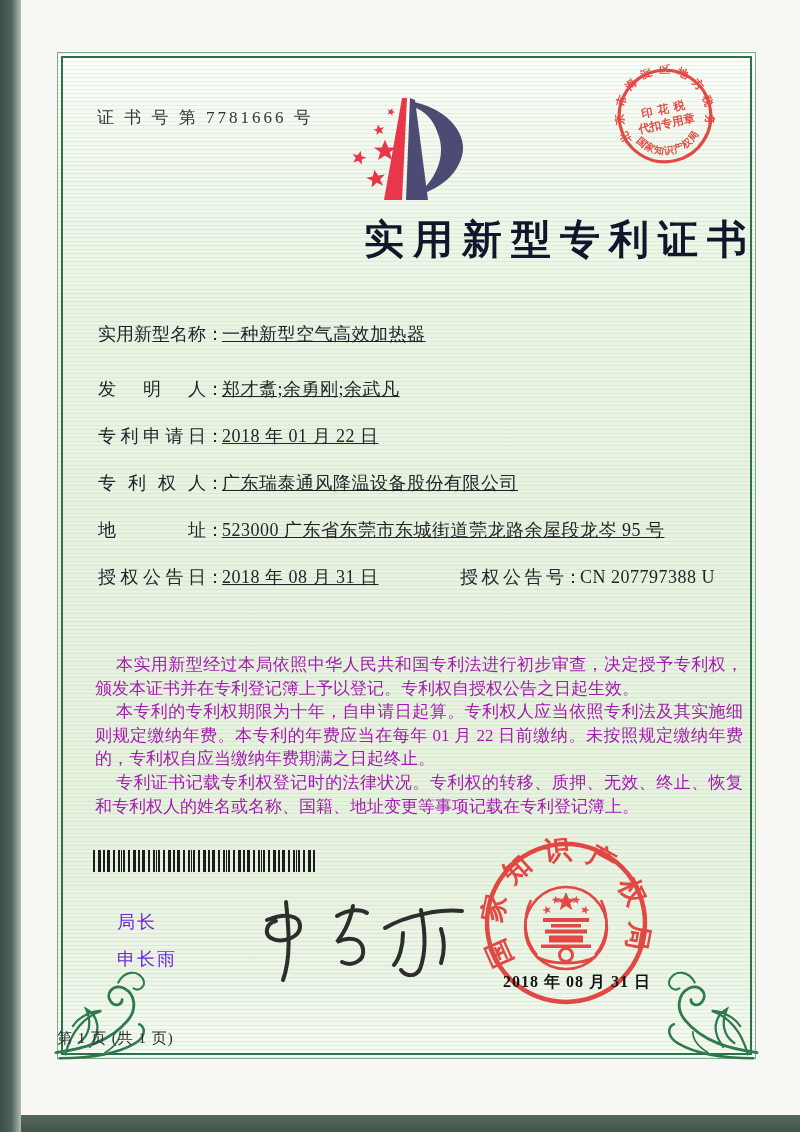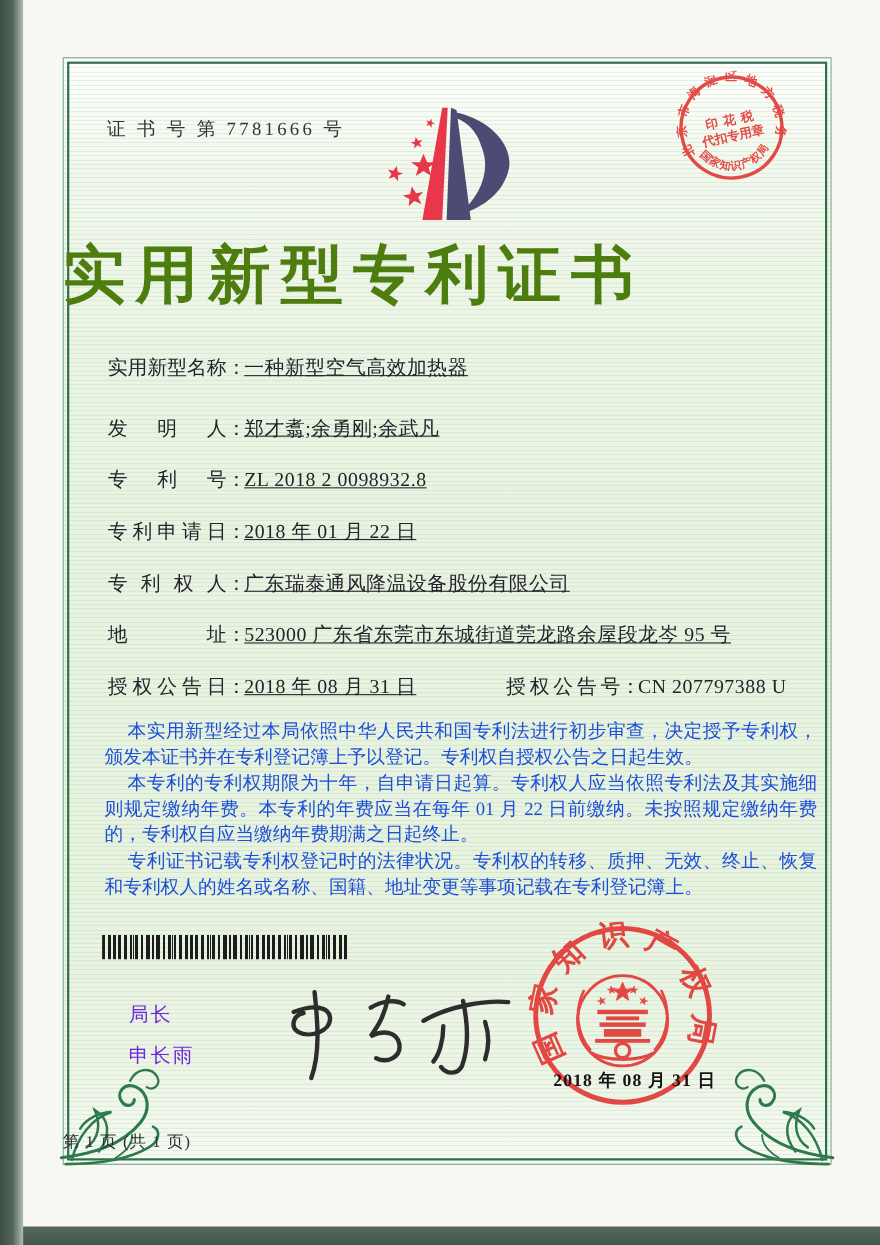--- a/index.html
+++ b/index.html
@@ -21,34 +21,34 @@
   }
   .cert-frame::before{content:"";position:absolute;inset:3px;border:2px solid #2f6f49;pointer-events:none;}
   .content{position:absolute;left:57px;top:52px;width:699px;height:1005px;}
 
   .cert-no{position:absolute;left:40px;top:54px;font-size:17px;letter-spacing:3px;color:#33343a;}
 
   .logo{position:absolute;left:281px;top:38px;width:134px;height:114px;}
 
   .tax-stamp{position:absolute;left:558px;top:14px;width:100px;height:100px;transform:rotate(-12deg);opacity:.92;}
 
-  .title{position:absolute;left:0;right:0;top:160px;text-align:left;
-    font-size:57px;font-weight:bold;letter-spacing:9px;color:#4d7c0f;}
+  .title{position:absolute;left:0;right:0;top:160px;text-align:right;
+    font-size:40px;font-weight:bold;letter-spacing:9px;color:#0f172a;}
 
   .fields{position:absolute;left:41px;top:270px;width:630px;color:#23242b;}
   .field-row{position:relative;font-size:18px;line-height:24px;margin-bottom:23px;white-space:nowrap;text-decoration:underline;}
   .field-row.first{margin-bottom:31px;}
   .f-label{display:inline-block;width:108px;text-align:justify;text-align-last:justify;vertical-align:bottom;}
   .f-label.narrow{width:104px;}
   .f-colon{display:inline-block;width:16px;}
   .f-value{letter-spacing:.5px;}
   .field-right{position:absolute;left:362px;top:0;}
 
   .body-text{position:absolute;left:38px;top:601px;width:648px;
-    font-size:17px;line-height:23.6px;text-align:justify;color:#1d4ed8;}
+    font-size:17px;line-height:23.6px;text-align:justify;color:#a21caf;}
   .body-text p{margin:0;text-indent:21px;}
 
   .barcode{position:absolute;left:36px;top:798px;width:224px;height:22px;
     background:
       repeating-linear-gradient(90deg,#1c1c1c 0 2px,transparent 2px 5px),
       repeating-linear-gradient(90deg,#1c1c1c 0 1px,transparent 1px 7px);}
 
   .officer{position:absolute;left:60px;top:858px;font-size:18px;color:#6d28d9;letter-spacing:2px;}
   .officer .line{margin-bottom:13px;}
   .signature{position:absolute;left:188px;top:840px;width:230px;height:92px;}
@@ -124,23 +124,20 @@
   </svg>
 
   <div class="title">实用新型专利证书</div>
 
   <div class="fields">
     <div class="field-row first">
       <span class="f-label">实用新型名称</span><span class="f-colon">：</span><span class="f-value">一种新型空气高效加热器</span>
     </div>
     <div class="field-row">
       <span class="f-label">发明人</span><span class="f-colon">：</span><span class="f-value">郑才翥;余勇刚;余武凡</span>
-    </div>
-    <div class="field-row">
-      <span class="f-label">专利号</span><span class="f-colon">：</span><span class="f-value">ZL 2018 2 0098932.8</span>
     </div>
     <div class="field-row">
       <span class="f-label">专利申请日</span><span class="f-colon">：</span><span class="f-value">2018 年 01 月 22 日</span>
     </div>
     <div class="field-row">
       <span class="f-label">专利权人</span><span class="f-colon">：</span><span class="f-value">广东瑞泰通风降温设备股份有限公司</span>
     </div>
     <div class="field-row">
       <span class="f-label">地址</span><span class="f-colon">：</span><span class="f-value">523000 广东省东莞市东城街道莞龙路余屋段龙岑 95 号</span>
     </div>

